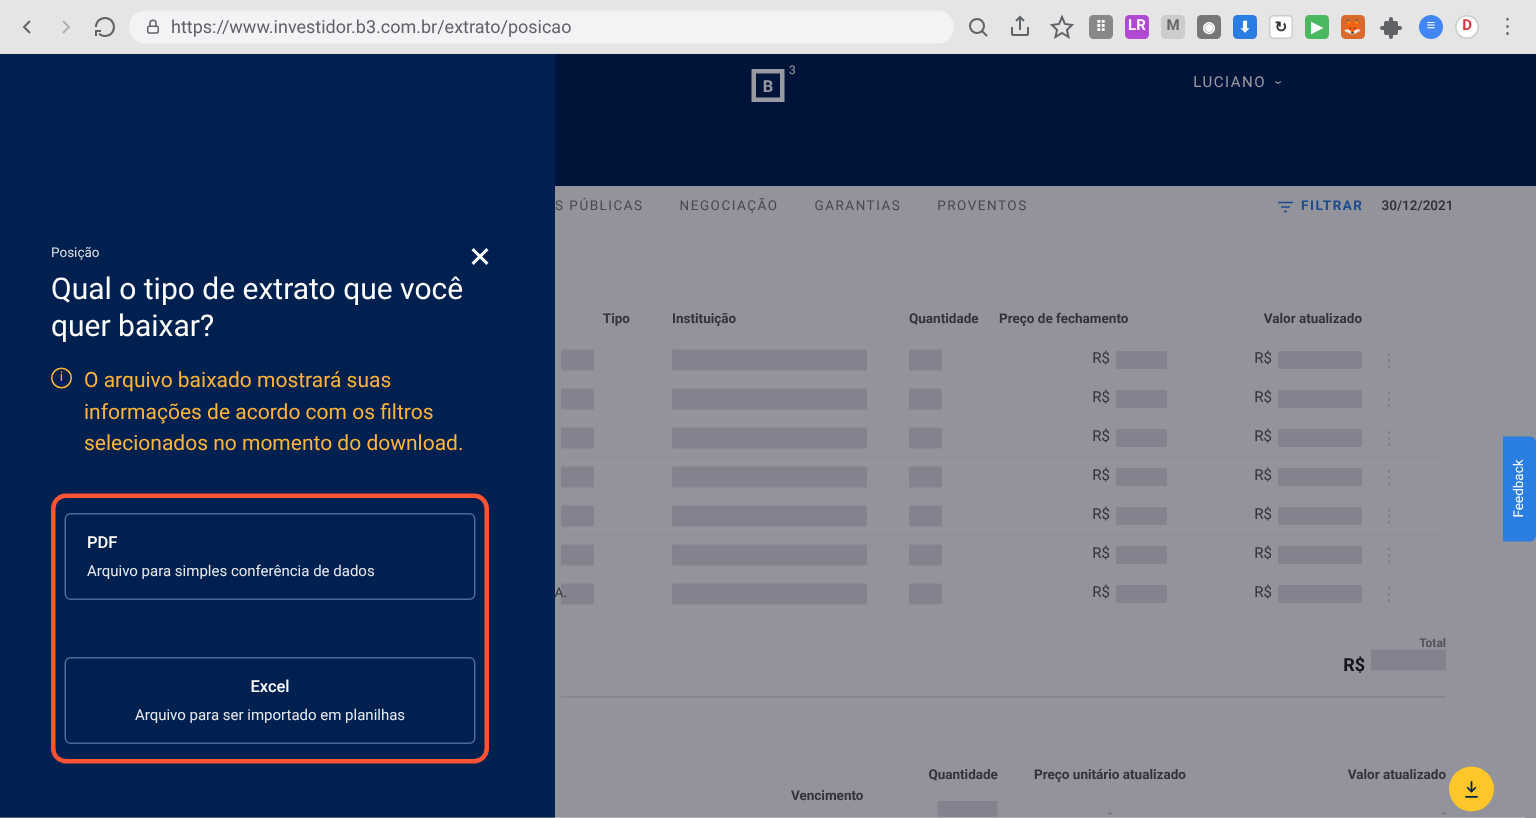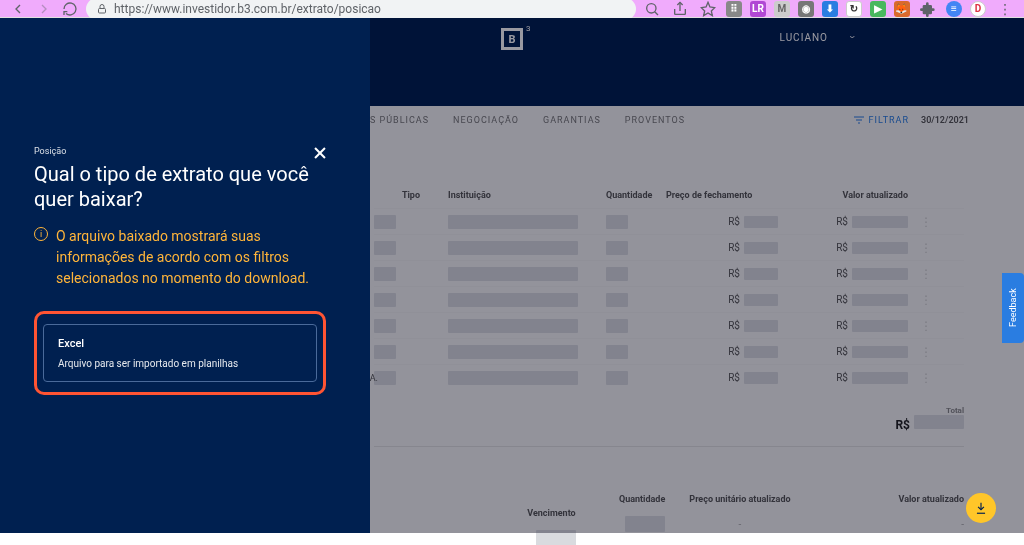--- a/index.html
+++ b/index.html
@@ -1,40 +1,40 @@
 <!DOCTYPE html>
 <html><head>
 <meta charset="utf-8">
 <style>
   * { box-sizing: border-box; margin: 0; padding: 0; font-family: -apple-system, BlinkMacSystemFont, "Segoe UI", Roboto, Arial, sans-serif; }
   body { width: 1024px; height: 545px; overflow: hidden; background: #fff; }
 
   
-  .chrome { height: 18px; display: flex; align-items: center; padding: 0 8px; gap: 6px; border-bottom: 1px solid #e0e0e0; background: #f0abfc; }
+  .chrome { height: 36px; display: flex; align-items: center; padding: 0 8px; gap: 6px; border-bottom: 1px solid #e0e0e0; background: #e5e5e5; }
   .nav-btn { width: 20px; height: 20px; display: flex; align-items: center; justify-content: center; color: #5f6368; border-radius: 50%; cursor: pointer; }
   .nav-btn svg { width: 16px; height: 16px; }
   .addr { flex: 1; height: 22px; background: #f1f3f4; border-radius: 12px; display: flex; align-items: center; padding: 0 10px; gap: 6px; }
   .lock { width: 12px; height: 12px; color: #5f6368; }
   .url { font-size: 12px; color: #5f6368; }
   .ext-icons { display: flex; gap: 8px; align-items: center; }
   .ext { width: 16px; height: 16px; border-radius: 3px; display:flex; align-items:center; justify-content:center; font-size:10px; font-weight:700; color:#fff;}
   .dots { color: #5f6368; font-size: 14px; padding: 0 4px; }
 
   
   .page { width: 1024px; height: 515px; position: relative; background: #f5f5f5; }
   .header-band { position:absolute; top:0; left:0; right:0; height:88px; background:#002050; }
   .logo-sq { position:absolute; top:10px; left:50%; transform:translateX(-50%); width:22px; height:22px; border:3px solid #fff; display:flex; align-items:center; justify-content:center; color:#fff; font-size:11px; font-weight:700;}
   .logo-sup { position:absolute; top:6px; left:50%; transform:translateX(14px); color:#fff; font-size:8px;}
-  .user-menu { position:absolute; top:14px; right:170px; color:#fff; font-size:10px; letter-spacing:1px; display:flex; align-items:center; gap:22px;}
+  .user-menu { position:absolute; top:14px; right:170px; color:#fff; font-size:10px; letter-spacing:1px; display:flex; align-items:center; gap:6px;}
   .chev { display:inline-block; transform:rotate(90deg); font-size:10px;}
 
   
   .tabs-bar { position:absolute; top:88px; left:370px; height:28px; display:flex; align-items:center; gap:24px; font-size:9px; color:#777; letter-spacing:1px;}
   .filter-group { position:absolute; top:88px; right:55px; height:28px; display:flex; align-items:center; gap:12px; }
-  .filter-link { color:#2a7de1; font-size:9px; font-weight:400; letter-spacing:1px; display:flex; gap:4px; align-items:center;}
+  .filter-link { color:#2a7de1; font-size:9px; font-weight:700; letter-spacing:1px; display:flex; gap:4px; align-items:center;}
   .filter-icon { width:12px; height:8px; }
   .filter-date { color:#555; font-size:9px; font-weight:600;}
 
   
   .legend { position:absolute; top:130px; right:60px; text-align:right; font-size:8px; color:#999;}
   .legend .dot { display:inline-block; width:6px; height:6px; background:#e07a3a; border-radius:50%; margin-right:3px; }
 
   
   .table1 { position:absolute; top:164px; left:374px; right:60px; }
   .thead, .trow { display:flex; align-items:center; height:26px; gap:12px; }
@@ -83,21 +83,21 @@
   .close-x::before, .close-x::after { content:""; position:absolute; left:7px; top:0; width:2px; height:14px; background:#fff;}
   .close-x::before { transform:rotate(45deg);}
   .close-x::after  { transform:rotate(-45deg);}
   .crumb { font-size:9px; opacity:.85; }
   .modal-title { font-size:20px; font-weight:400; line-height:1.25; margin-top:6px; max-width:280px;}
   .info-row { display:flex; gap:8px; margin-top:14px; align-items:flex-start;}
   .info-icon { width:14px; height:14px; border:1.5px solid #ffb53a; border-radius:50%; color:#ffb53a; font-size:9px; display:flex; align-items:center; justify-content:center; flex-shrink:0; margin-top:1px;}
   .info-text { font-size:14px; color:#ffb53a; line-height:1.5; max-width:290px;}
   .highlight-frame { border:3px solid #ff5433; border-radius:10px; padding:10px 6px; margin-top:22px;}
   .option-card { border:1px solid #4a6a9a; border-radius:4px; padding:12px 14px; cursor:pointer;}
-  .option-card + .option-card { margin-top:26px;}
+  .option-card + .option-card { margin-top:38px;text-align:center;}
   .opt-title { font-size:11px; font-weight:500;}
   .opt-desc  { font-size:10px; opacity:.9; margin-top:8px;}
 
   
   .feedback { position:absolute; right:0; top:255px; width:22px; height:70px; background:#2a7de1; color:#fff; font-size:9px; border-radius:4px 0 0 4px; display:flex; align-items:center; justify-content:center; writing-mode:vertical-rl; transform:rotate(180deg);}
 
   
   .fab { position:absolute; right:28px; bottom:10px; width:30px; height:30px; border-radius:50%; background:#ffc629; display:flex; align-items:center; justify-content:center;}
   .fab svg { width:14px; height:14px; color:#002050;}
 
@@ -384,20 +384,24 @@
   <div class="sidepanel">
     <div class="close-x"></div>
     <div class="crumb">Posição</div>
     <div class="modal-title">Qual o tipo de extrato que você quer baixar?</div>
     <div class="info-row">
       <div class="info-icon">i</div>
       <div class="info-text">O arquivo baixado mostrará suas informações de acordo com os filtros selecionados no momento do download.</div>
     </div>
     <div class="highlight-frame">
       <div class="option-card">
+        <div class="opt-title">PDF</div>
+        <div class="opt-desc">Arquivo para simples conferência de dados</div>
+      </div>
+      <div class="option-card">
         <div class="opt-title">Excel</div>
         <div class="opt-desc">Arquivo para ser importado em planilhas</div>
       </div>
     </div>
   </div>
 
   <div class="feedback">Feedback</div>
 
   <div class="fab">
     <svg viewBox="0 0 24 24" fill="none" stroke="currentColor" stroke-width="2">

